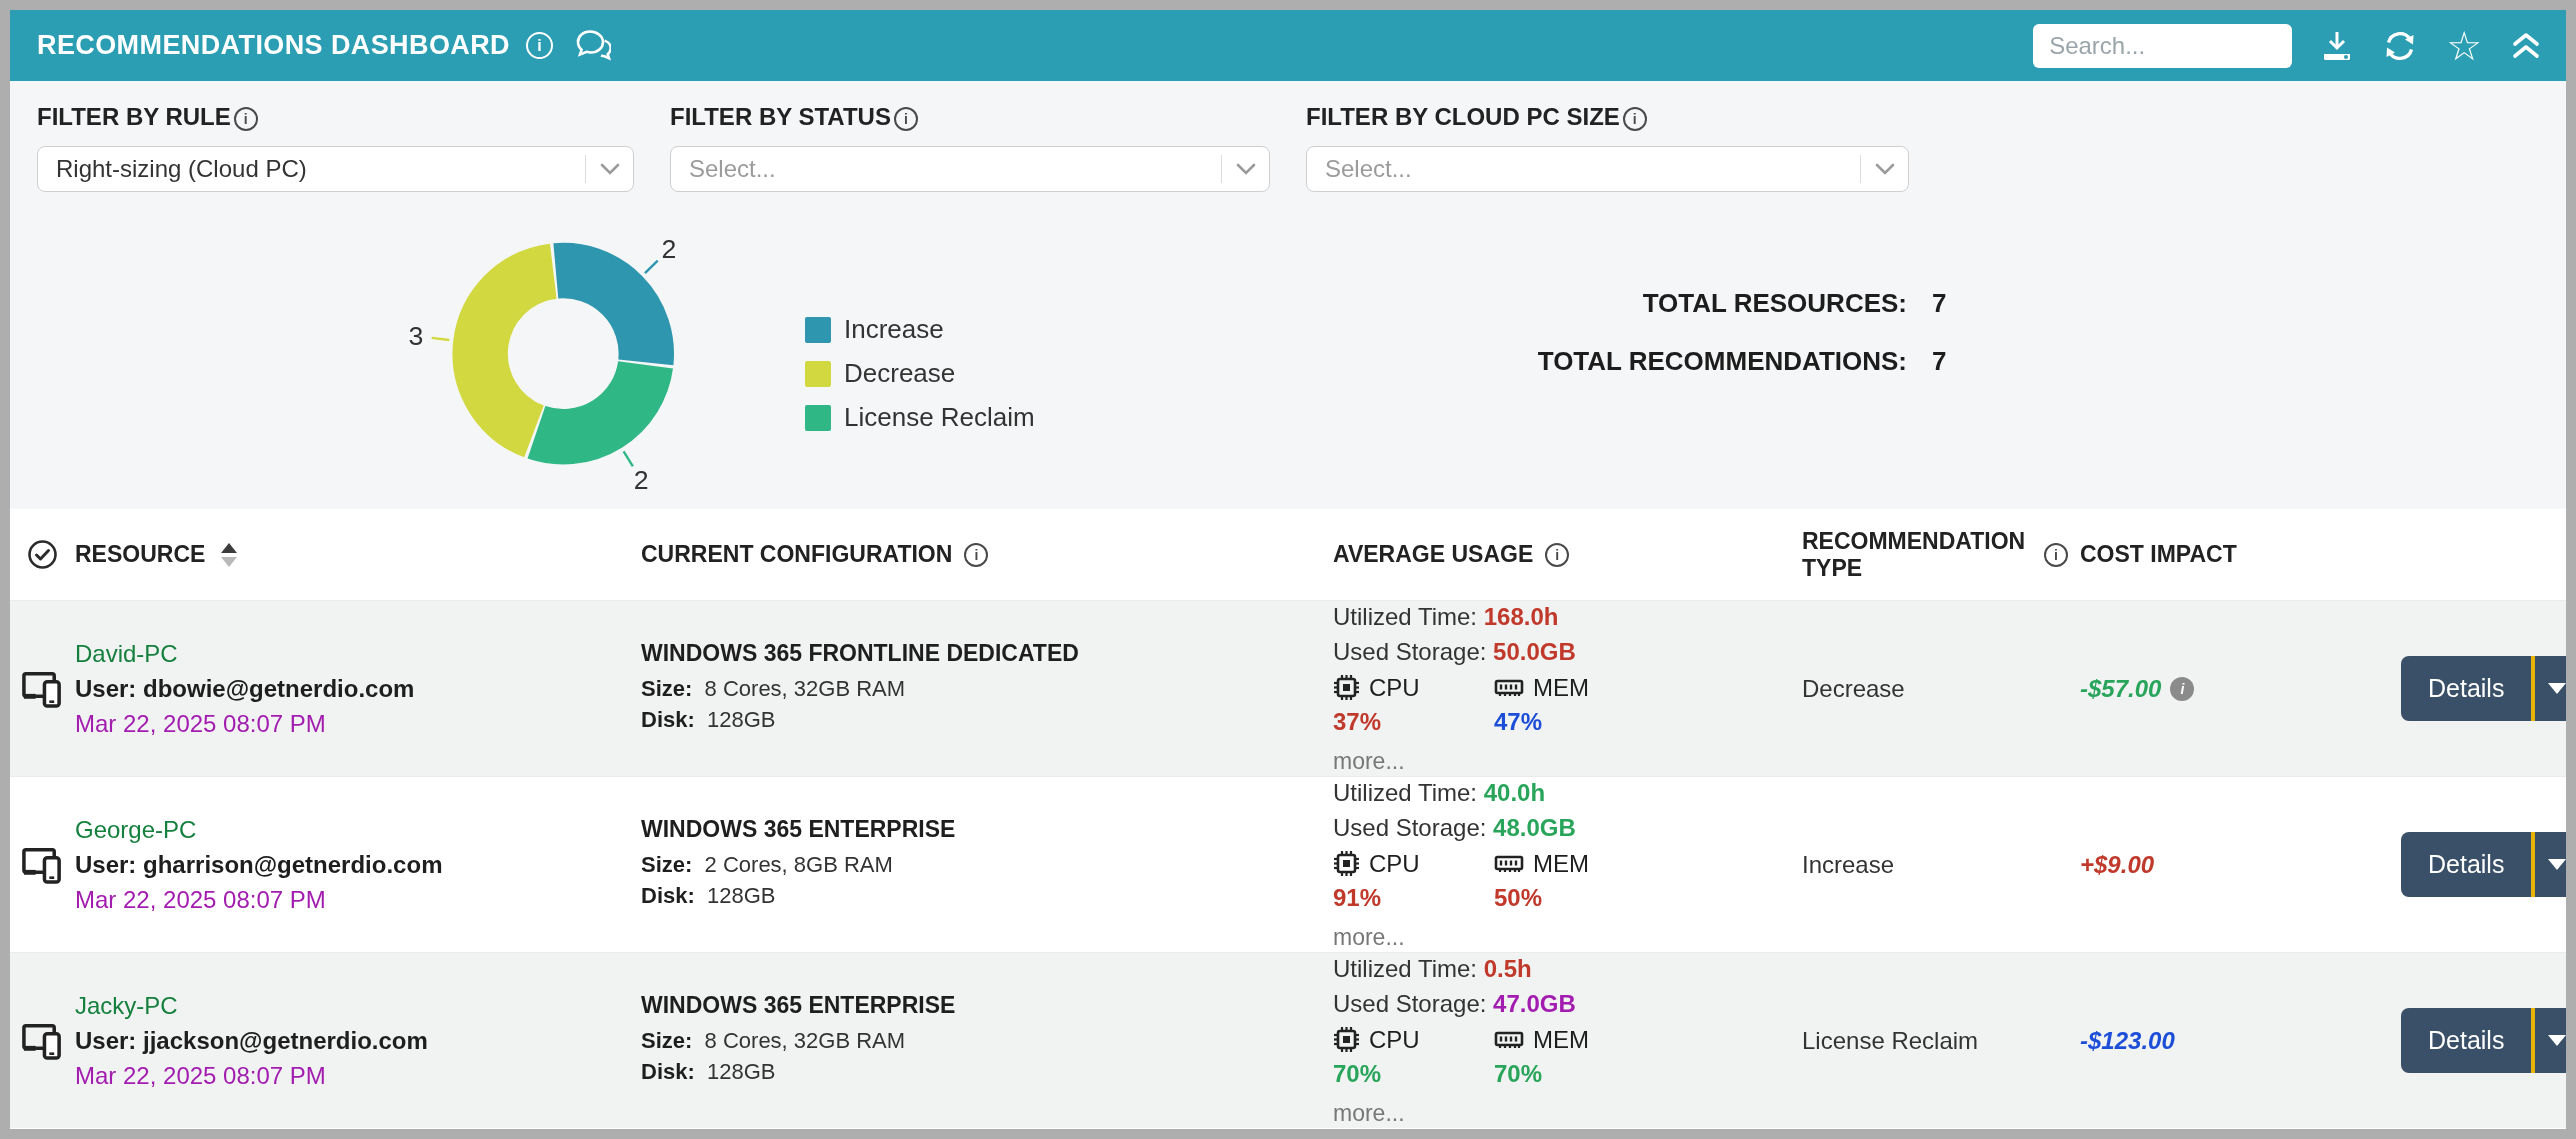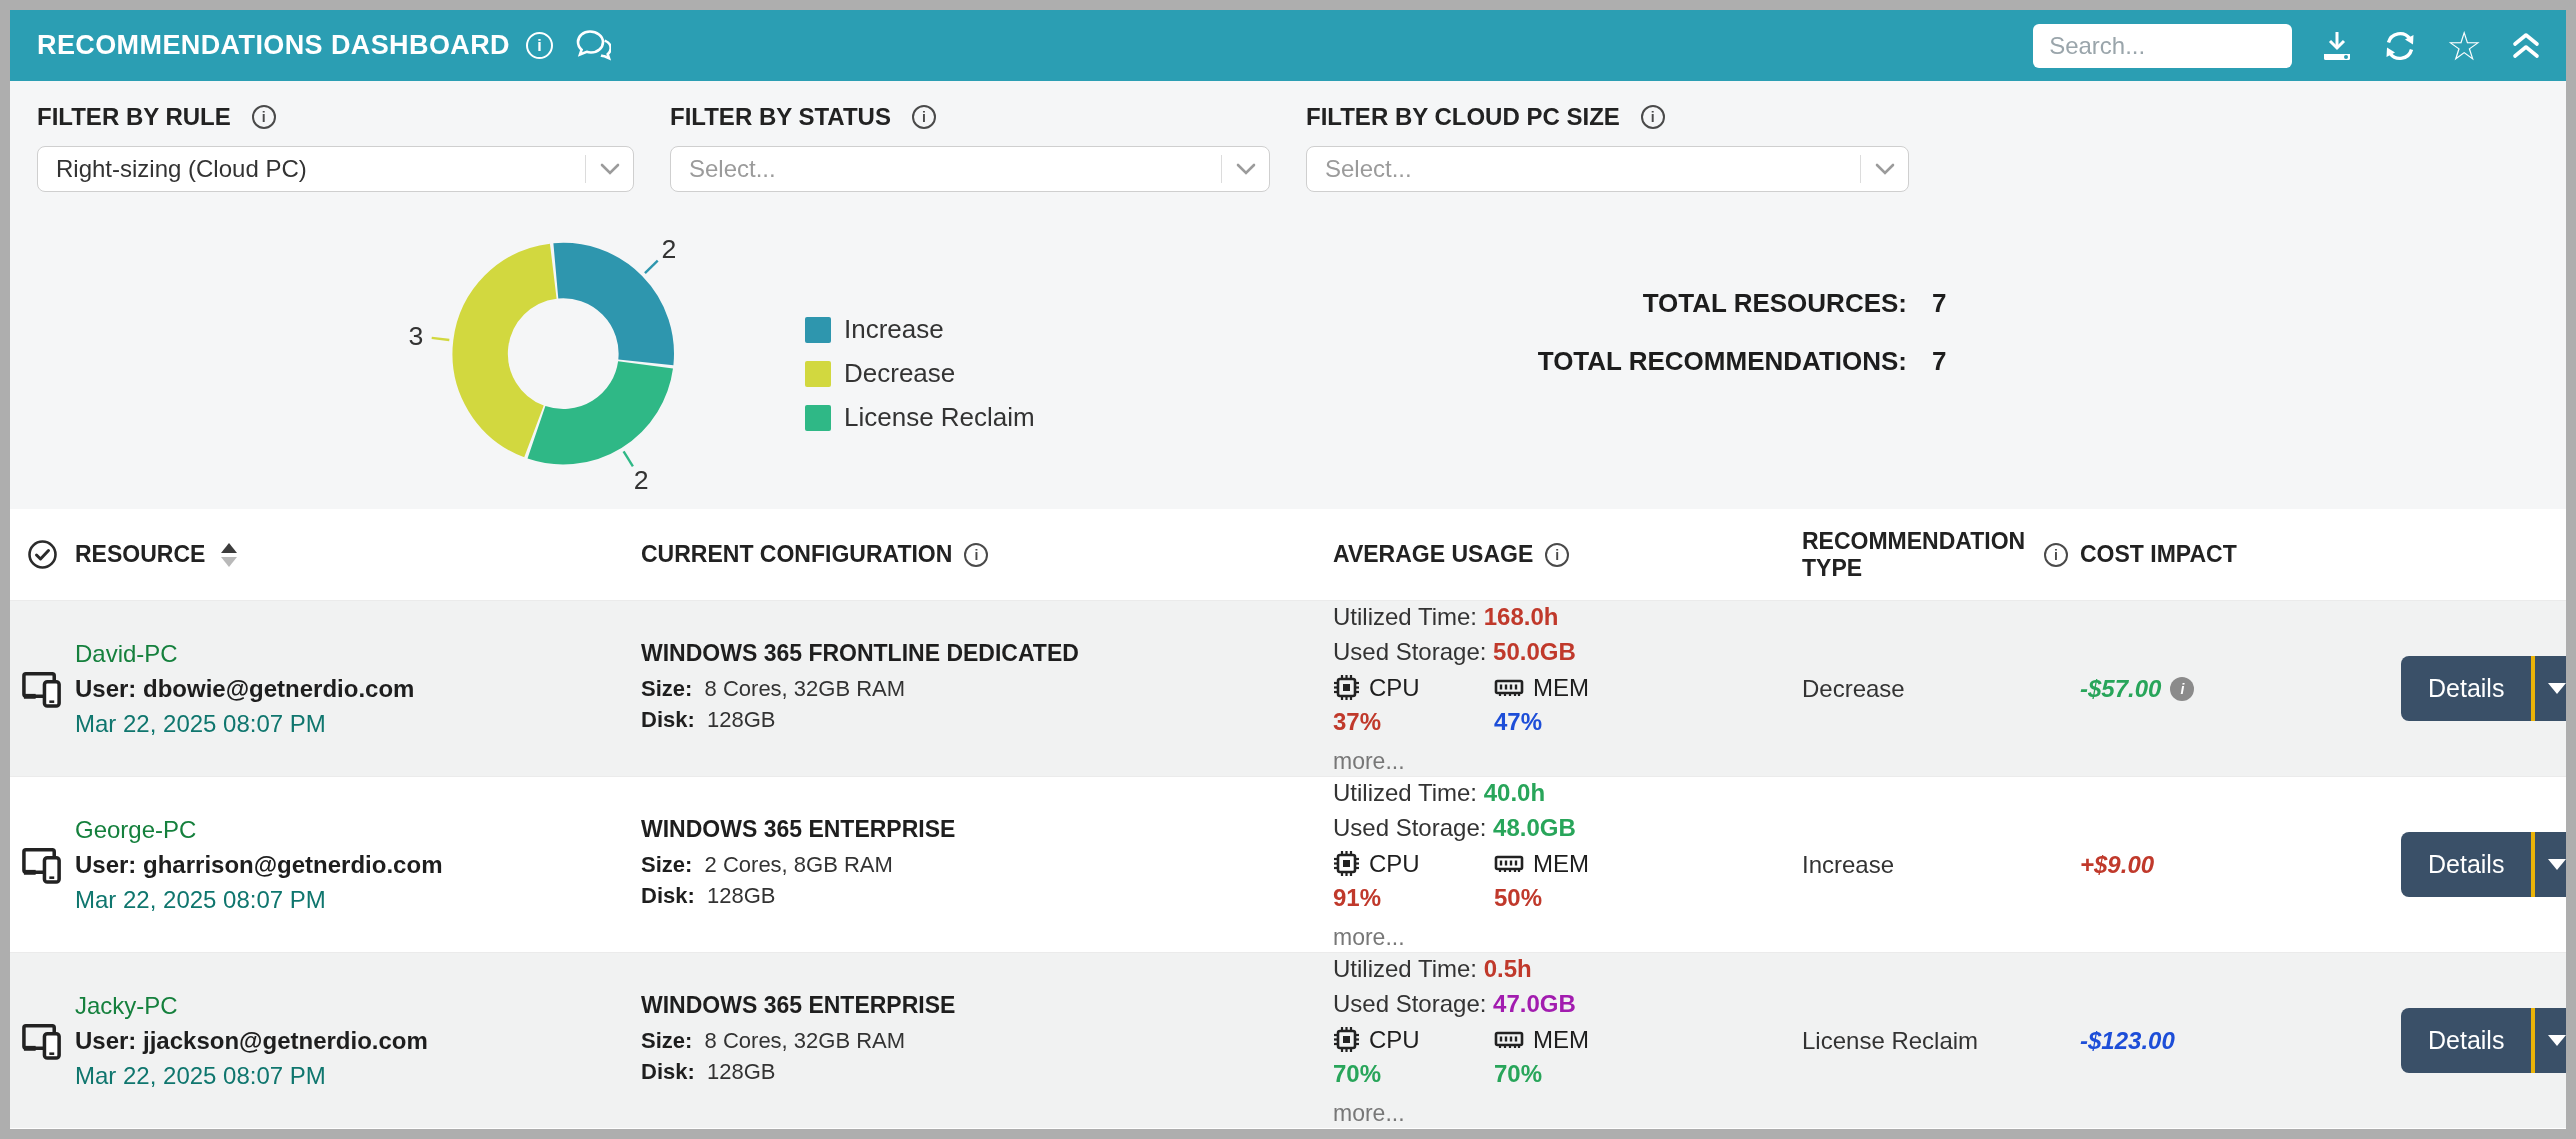--- a/index.html
+++ b/index.html
@@ -21,21 +21,21 @@
   .spacer { flex:1; }
   .search-box { width:259px; height:44px; border-radius:6px; border:none; background:#fff;
                 padding:0 16px; font-size:24px; color:#444; outline:none; font-family:inherit; }
   .search-box::placeholder { color:#9aa5ab; }
   .tool-ic { margin-left:28px; display:flex; align-items:center; color:#fff; cursor:pointer; }
   .star-glyph { font-size:40px; line-height:32px; color:#fff; }
   
   .filters { height:146px; background:#f5f6f7; display:flex; padding:22px 0 0 27px; }
   .fblock { margin-right:36px; }
   .fblock.w1{ width:597px; } .fblock.w2{ width:600px; } .fblock.w3{ width:603px; }
-  .flabel { font-size:24px; font-weight:700; color:#222; display:flex; align-items:center; gap:21px; }
+  .flabel { font-size:24px; font-weight:700; color:#222; display:flex; align-items:flex-end; gap:3px; }
   .dinfo { width:24px; height:24px; border:2px solid #4a4a4a; border-radius:50%; color:#4a4a4a;
            display:inline-flex; align-items:center; justify-content:center; font-size:14px; font-weight:700; flex:none; }
   .select { margin-top:15px; height:46px; background:#fff; border:1px solid #cfcfcf; border-radius:8px;
             display:flex; align-items:center; padding-left:18px; font-size:24px; color:#333; cursor:pointer; }
   .select .val { flex:1; white-space:nowrap; overflow:hidden; }
   .select .val.is-placeholder { color:#9b9b9b; }
   .select .divider { width:1px; height:28px; background:#dcdcdc; }
   .select .chev { width:47px; display:flex; align-items:center; justify-content:center; color:#9b9b9b; }
   
   .chart-section { height:282px; background:#f5f6f7; position:relative; }
@@ -54,21 +54,21 @@
   .th-select { justify-content:center; padding-right:0; }
   .sort-stack { display:inline-flex; flex-direction:column; gap:4px; margin-left:4px; cursor:pointer; }
   .tri-up { width:0; height:0; border-left:8px solid transparent; border-right:8px solid transparent; border-bottom:10px solid #3c3c3c; }
   .tri-dn { width:0; height:0; border-left:8px solid transparent; border-right:8px solid transparent; border-top:10px solid #b9b9b9; }
   .row { min-height:176px; align-items:center; border-top:1px solid #ebebeb; background:#fff; }
   .row.alt { background:#f1f2f2; }
   .cell { padding-right:20px; }
   .c-icon { display:flex; justify-content:center; padding-right:0; }
   .res-name { font-size:24px; color:#15803d; margin-bottom:7px; }
   .res-user { font-size:24px; font-weight:700; color:#1e1e1e; margin-bottom:7px; }
-  .res-date { font-size:24px; color:#0f766e; }
+  .res-date { font-size:24px; color:#a21caf; }
   .cfg-title { font-size:23px; font-weight:700; color:#1e1e1e; margin-bottom:9px; }
   .cfg-line { font-size:22px; color:#333; margin-bottom:5px; }
   .cfg-line .b { font-weight:700; color:#1e1e1e; }
   .u-line { font-size:24px; color:#333; margin-bottom:7px; }
   .u-line .uv { font-weight:600; }
   .hw-row { display:flex; margin-top:8px; }
   .hw { width:161px; }
   .hw-h { display:flex; align-items:center; gap:9px; font-size:24px; color:#1e1e1e; }
   .hw-v { font-size:24px; font-weight:600; margin-top:6px; }
   .more { font-size:23px; color:#777; margin-top:12px; cursor:pointer; width:max-content; }

